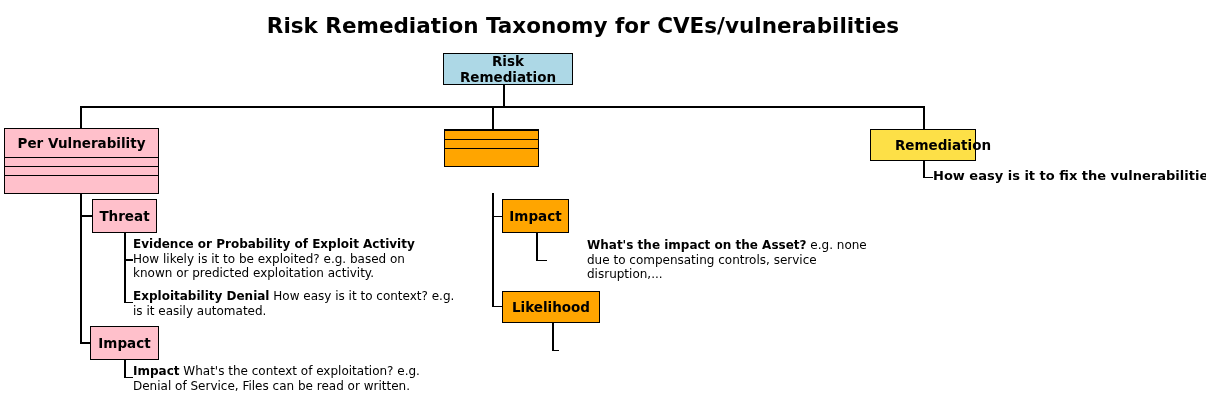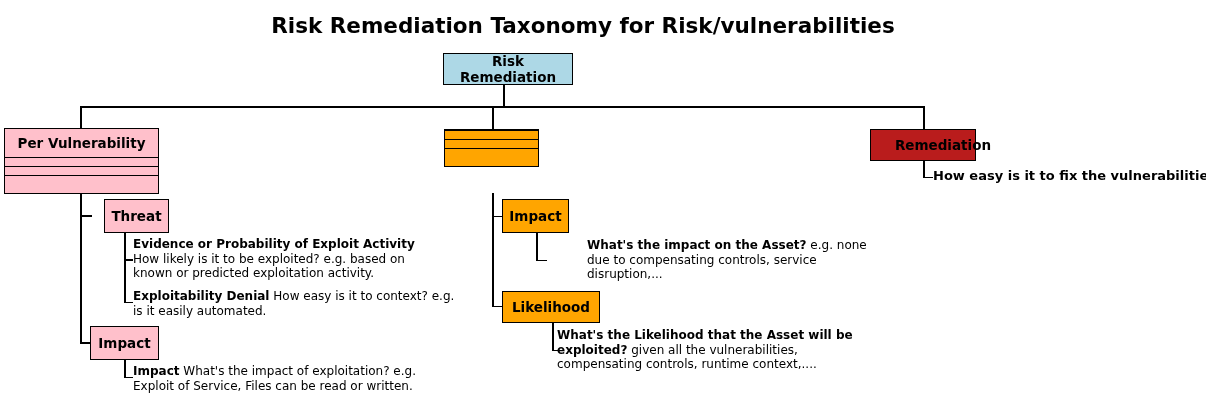--- a/index.html
+++ b/index.html
@@ -52,26 +52,26 @@
     height:28px;display:flex;align-items:center;justify-content:center;
     font-weight:bold;font-size:13.5px;
   }
   .node.big .row{border-top:1px solid #000;}
   .node.big .row.r1{height:8px;}
   .node.big .row.r2{height:8px;}
   .node.big .row.r3{height:17px;}
 
   .pink  {background:#FFC0CB;}
   .orange{background:#FFA500;}
-  .green {background:#b91c1c;padding-left:40px;}
+  .green {background:#fde047;padding-left:40px;}
   .blue  {background:#ADD8E6;}
 
   #node-root    {left:443px; top:53px;  width:130px; height:32px;}
   #node-pervuln {left:4px;   top:128px; width:155px;}
-  #node-threat  {left:92px;  top:199px; width:65px;  height:34px;margin-left:12px;}
+  #node-threat  {left:92px;  top:199px; width:65px;  height:34px;}
   #node-impactl {left:90px;  top:326px; width:69px;  height:34px;}
   #node-perasset{left:444px; top:129px; width:95px;}
   #node-impactm {left:502px; top:199px; width:67px;  height:34px;}
   #node-like    {left:502px; top:291px; width:98px;  height:32px;}
   #node-rem     {left:870px; top:129px; width:106px; height:32px;}
 
   
   .note{
     position:absolute;font-size:12px;line-height:14.5px;color:#000;
   }
@@ -81,21 +81,21 @@
   #note-il {left:133px; top:364px; width:312px;}
   #note-im {left:547px; top:238px; width:285px;margin-left:40px;}
   #note-lk {left:557px; top:328px; width:312px;}
   #note-rem{left:933px; top:169px; white-space:nowrap;font-size:13px;}
 </style>
 </head>
 <body>
 
 <div id="stage">
 
-  <div id="diagram-title">Risk Remediation Taxonomy for Risk/vulnerabilities</div>
+  <div id="diagram-title">Risk Remediation Taxonomy for CVEs/vulnerabilities</div>
 
   <div class="line" id="ln-trunk"></div>
   <div class="line" id="ln-root-drop"></div>
   <div class="line" id="ln-drop-l"></div>
   <div class="line" id="ln-drop-m"></div>
   <div class="line" id="ln-drop-r"></div>
   <div class="line" id="ln-spine-l"></div>
   <div class="line" id="ln-br-threat"></div>
   <div class="line" id="ln-br-impactl"></div>
   <div class="line" id="ln-spine-threat"></div>
@@ -137,21 +137,21 @@
     <span class="b">Exploitability Denial</span>
     <span>How easy is it to context? e.g. is it easily automated.</span>
   </div>
 
   <div class="node pink" id="node-impactl">
     <span>Impact</span>
   </div>
 
   <div class="note" id="note-il">
     <span class="b">Impact</span>
-    <span>What's the impact of exploitation? e.g. Exploit of Service, Files can be read or written.</span>
+    <span>What's the context of exploitation? e.g. Denial of Service, Files can be read or written.</span>
   </div>
 
   <div class="node big orange" id="node-perasset">
     <div class="row r1"></div>
     <div class="row r2"></div>
     <div class="row r3"></div>
   </div>
 
   <div class="node orange" id="node-impactm">
     <span>Impact</span>
@@ -159,24 +159,20 @@
 
   <div class="note" id="note-im">
     <span class="b">What's the impact on the Asset?</span>
     <span>e.g. none due to compensating controls, service disruption,...</span>
   </div>
 
   <div class="node orange" id="node-like">
     <span>Likelihood</span>
   </div>
 
-  <div class="note" id="note-lk">
-    <span class="b">What's the Likelihood that the Asset will be exploited?</span>
-    <span>given all the vulnerabilities, compensating controls, runtime context,....</span>
-  </div>
 
   <div class="node green" id="node-rem">
     <span>Remediation</span>
   </div>
 
   <div class="note" id="note-rem">
     <span class="b">How easy is it to fix the vulnerabilities?</span>
   </div>
 
 </div>

